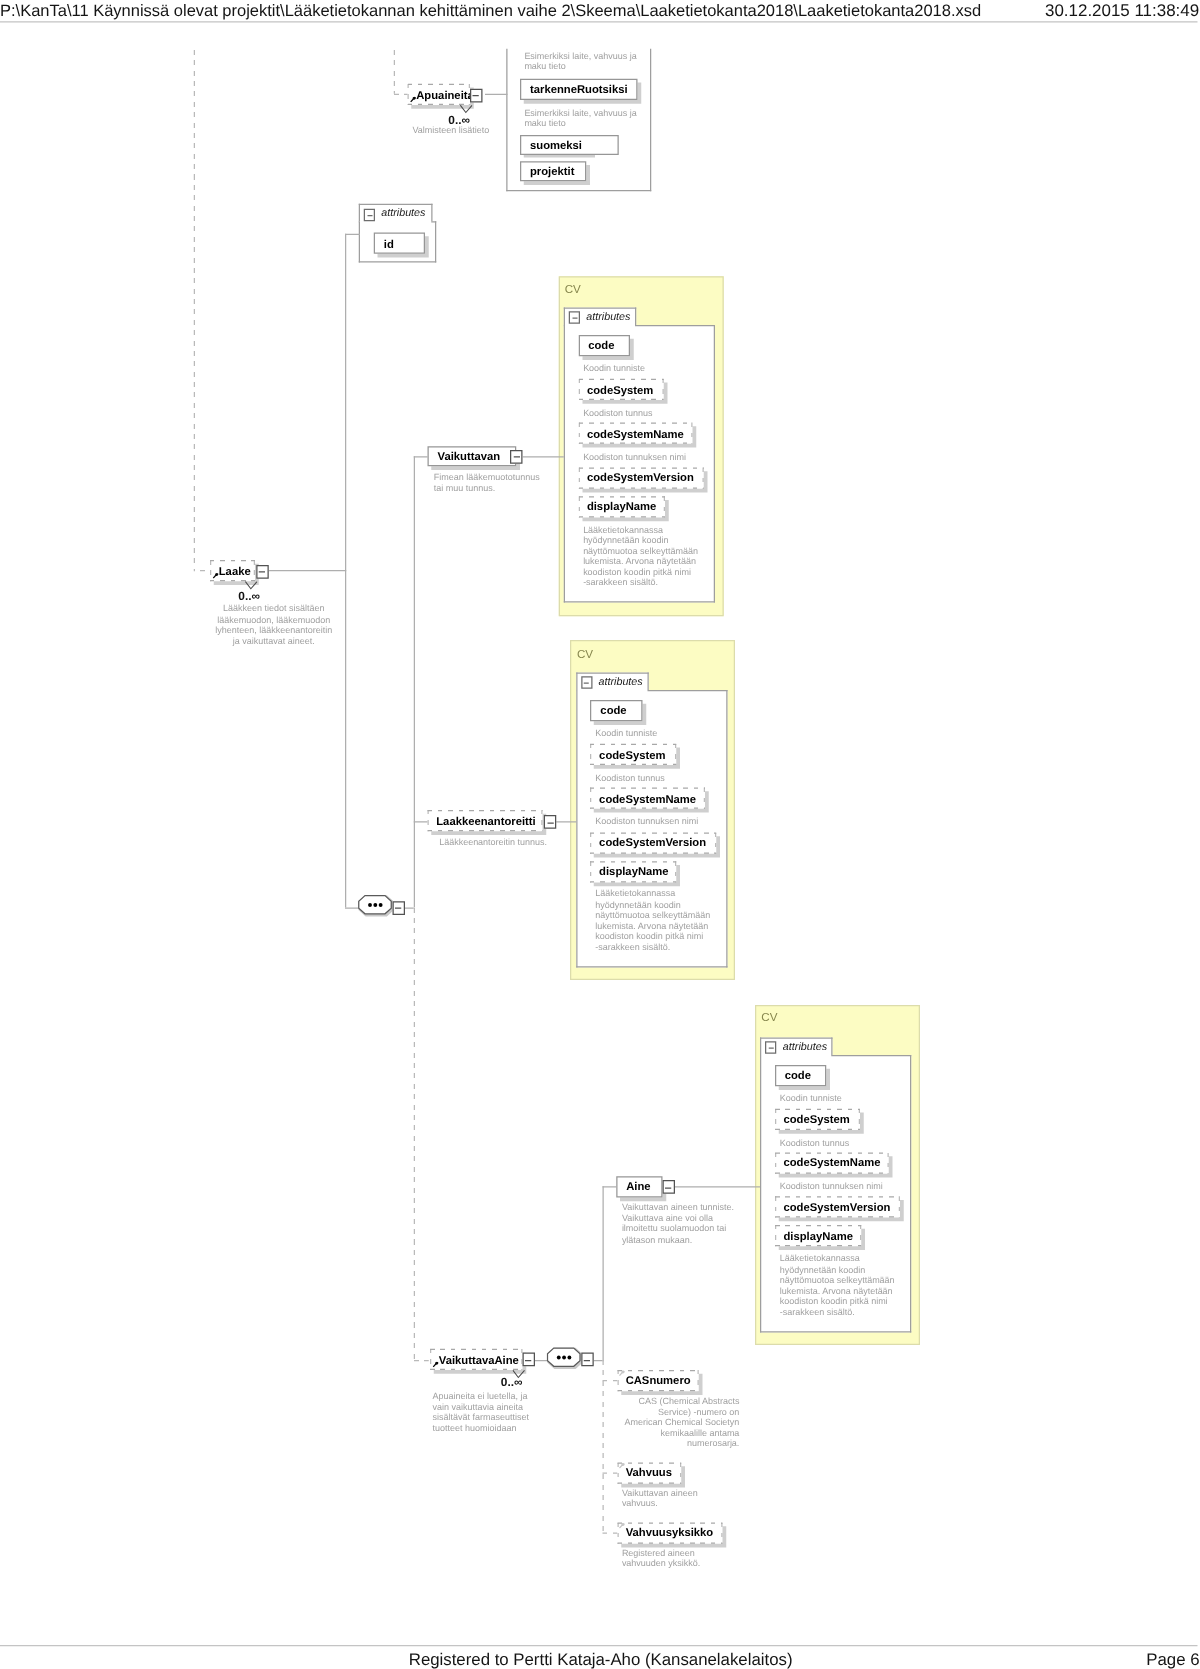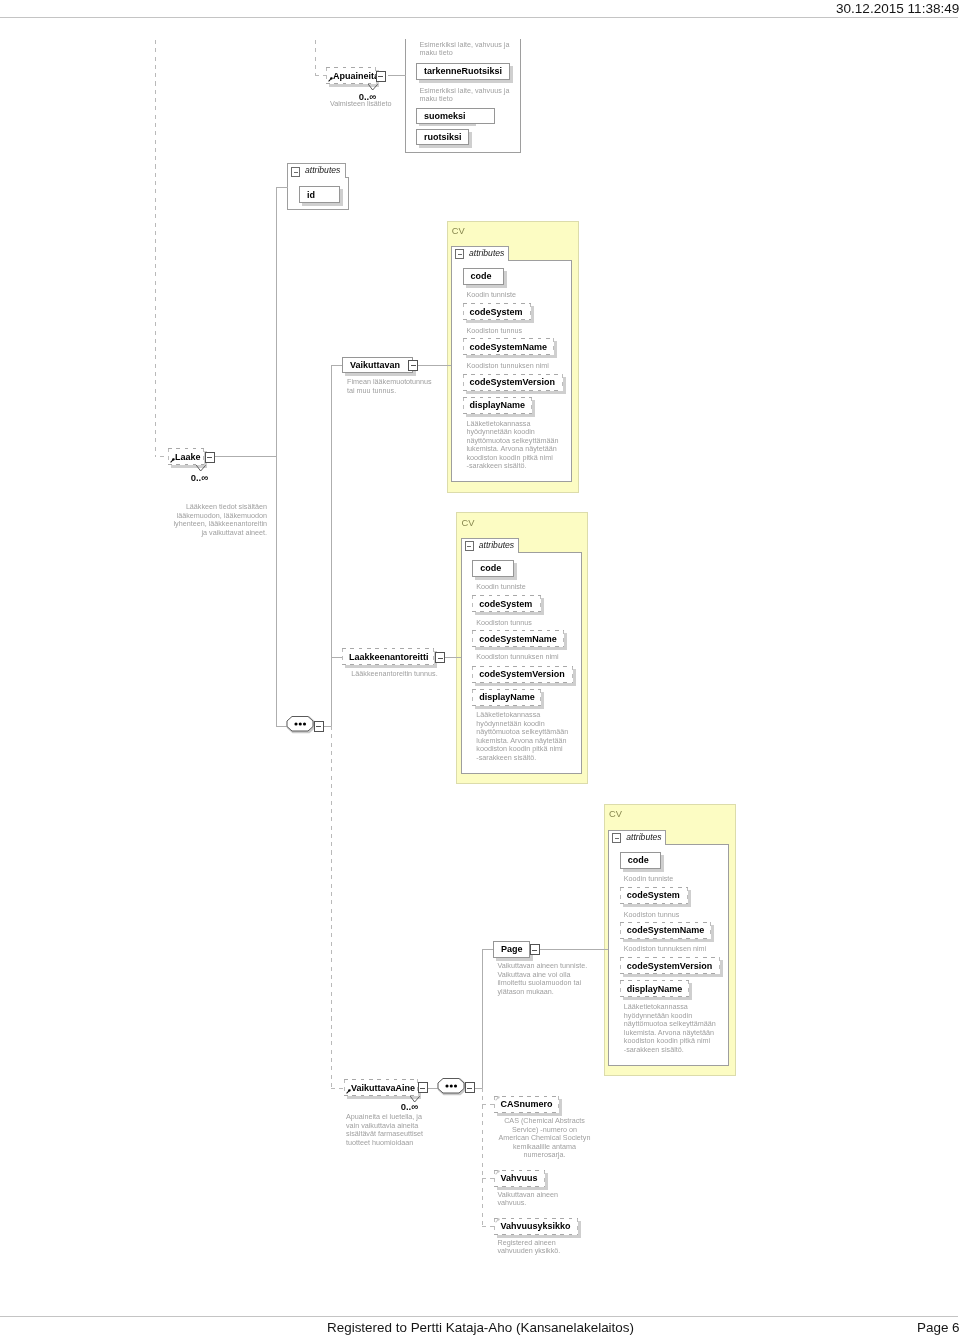--- a/index.html
+++ b/index.html
@@ -34,20 +34,21 @@
 .mn{position:absolute;width:9px;height:10px;border:1px solid #6d6d6d;background:#fff;box-sizing:border-box;z-index:2;}
 .mn i{position:absolute;left:1.5px;top:4px;width:4px;height:1px;background:#6d6d6d;display:block;}
 .anb{position:absolute;z-index:6;line-height:0;font-size:0;}
 .chk{position:absolute;z-index:6;line-height:0;font-size:0;}
 .seqw{position:absolute;z-index:4;line-height:0;font-size:0;}
 </style>
 </head>
 <body>
 
 <div id="page">
+<div class="hdr-path">P:\KanTa\11 Käynnissä olevat projektit\Lääketietokannan kehittäminen vaihe 2\Skeema\Laaketietokanta2018\Laaketietokanta2018.xsd</div>
 <div class="hdr-time">30.12.2015 11:38:49</div>
 <div class="hdr-rule"></div>
 <div class="ftr-rule"></div>
 <div class="ftr-reg">Registered to Pertti Kataja-Aho (Kansanelakelaitos)</div>
 <div class="ftr-pg">Page 6</div>
 <div class="vld" style="left:155px;top:40px;height:417px"></div>
 <div class="vld" style="left:314.5px;top:40px;height:35px"></div>
 <div class="hld" style="left:314.5px;top:75px;width:12px"></div>
 <div class="sh" style="left:329px;top:70px;width:50px;height:17px"></div>
     <div class="eb opt" style="left:326px;top:67px;width:50px;height:17px">
@@ -71,21 +72,21 @@
     <div class="eb req" style="left:416px;top:62.5px;width:94px;height:17px">
       <div class="lb">tarkenneRuotsiksi</div>
     </div>
 <div class="ann" style="left:419.5px;top:86.5px;width:95px;text-align:left">Esimerkiksi laite, vahvuus ja maku tieto</div>
 <div class="sh" style="left:419px;top:110px;width:57px;height:16px"></div>
     <div class="eb req" style="left:416px;top:108px;width:79px;height:16px">
       <div class="lb">suomeksi</div>
     </div>
 <div class="sh" style="left:419px;top:132px;width:53px;height:16px"></div>
     <div class="eb req" style="left:416px;top:129px;width:53px;height:16px">
-      <div class="lb">ruotsiksi</div>
+      <div class="lb">projektit</div>
     </div>
 <div class="gtab" style="left:287px;top:163px;width:59px;height:15px"></div>
 <div class="gbody" style="left:287px;top:177px;width:62px;height:33px;border-top:none"></div>
 <div class="gtop" style="left:345px;top:177px;width:4px"></div>
 <div class="mn" style="left:291px;top:167px">
       <i></i>
     </div>
 <div class="gl" style="left:305px;top:165px">attributes</div>
 <div class="sh" style="left:302px;top:189px;width:41px;height:17px"></div>
     <div class="eb req" style="left:299px;top:186px;width:41px;height:17px">
@@ -100,21 +101,21 @@
     <div class="anb" style="left:169.6px;top:458.4px"><svg width="5" height="5" viewBox="0 0 10 10">
         <path d="M9.2 1.6 C7.4 -0.4 3.6 0.8 4.2 3.8 L0.4 8.2 L1.9 9.6 L5.6 5.4 C8.6 5.8 10.2 3.2 9.2 1.6 Z" fill="#080808"></path>
       </svg></div>
     <div class="chk" style="left:195.5px;top:464.5px"><svg width="10" height="7" viewBox="0 0 30 21">
         <path d="M1.5 1.5 L14 18 L28 2" stroke="#4a4a4a" stroke-width="2.6" fill="none" stroke-linecap="square"></path>
       </svg></div>
 <div class="exp" style="left:204.5px;top:451.5px">
       <i></i>
     </div>
 <div class="card" style="left:172px;top:472px;width:36px;text-align:right">0..∞</div>
-<div class="ann" style="left:171px;top:503px;width:96px;text-align:right">Lääkkeen tiedot sisältäen lääkemuodon, lääkemuodon lyhenteen, lääkkeenantoreitin ja vaikuttavat aineet.</div>
+<div class="ann" style="left:171px;top:483px;width:96px;text-align:center">Lääkkeen tiedot sisältäen lääkemuodon, lääkemuodon lyhenteen, lääkkeenantoreitin ja vaikuttavat aineet.</div>
 <div class="hl" style="left:215px;top:456px;width:62px"></div>
 <div class="vl" style="left:276px;top:187px;height:539px"></div>
 <div class="vl" style="left:331px;top:365px;height:361px"></div>
 <div class="hl" style="left:331px;top:365px;width:12px"></div>
 <div class="sh" style="left:345px;top:360px;width:71px;height:16px"></div>
     <div class="eb req" style="left:342px;top:357px;width:71px;height:16px">
       <div class="lb">Vaikuttavan</div>
     </div>
 <div class="exp" style="left:408px;top:359.5px">
       <i></i>
@@ -235,21 +236,21 @@
         <circle cx="37" cy="20" r="3.1" fill="#000"></circle>
       </svg></div>
 <div class="exp" style="left:464.5px;top:1082px">
       <i></i>
     </div>
 <div class="hl" style="left:474px;top:1087.5px;width:8px"></div>
 <div class="vl" style="left:481.5px;top:948.5px;height:140px"></div>
 <div class="hl" style="left:481.5px;top:948.5px;width:12px"></div>
 <div class="sh" style="left:496px;top:943.5px;width:37px;height:17px"></div>
     <div class="eb req" style="left:493px;top:940.5px;width:37px;height:17px">
-      <div class="lb">Page</div>
+      <div class="lb">Aine</div>
     </div>
 <div class="exp" style="left:529.5px;top:944px">
       <i></i>
     </div>
 <div class="ann" style="left:497.5px;top:962px;width:95px;text-align:left">Vaikuttavan aineen tunniste. Vaikuttava aine voi olla ilmoitettu suolamuodon tai ylätason mukaan.</div>
 <div class="hl" style="left:538.5px;top:948.5px;width:72px"></div>
 <div class="cv" style="left:603.8px;top:804.1px;width:132px;height:272px"></div>
 <div class="cvl" style="left:609.1px;top:809.3px">CV</div>
 <div class="gtab" style="left:608.3px;top:829.6px;width:58px;height:15px"></div>
 <div class="gbody" style="left:608.3px;top:843.6px;width:121px;height:222px;border-top:none"></div>
@@ -284,21 +285,21 @@
 <div class="ann" style="left:623.8px;top:1003.1px;width:95px;text-align:left">Lääketietokannassa hyödynnetään koodin näyttömuotoa selkeyttämään lukemista. Arvona näytetään koodiston koodin pitkä nimi ‑sarakkeen sisältö.</div>
 <div class="vld" style="left:481.5px;top:1088px;height:139px"></div>
 <div class="hld" style="left:481.5px;top:1104px;width:12px"></div>
 <div class="sh" style="left:496.5px;top:1098.5px;width:65px;height:17px"></div>
     <div class="eb opt" style="left:493.5px;top:1095.5px;width:65px;height:17px">
       <div class="lb">CASnumero</div>
     </div>
     <div class="anb" style="left:495.1px;top:1096px"><svg width="5" height="5" viewBox="0 0 10 10">
         <path d="M9.2 1.6 C7.4 -0.4 3.6 0.8 4.2 3.8 L0.4 8.2 L1.9 9.6 L5.6 5.4 C8.6 5.8 10.2 3.2 9.2 1.6 Z" fill="#c6c6c6"></path>
       </svg></div>
-<div class="ann" style="left:497.5px;top:1117px;width:94px;text-align:center">CAS (Chemical Abstracts Service) -numero on American Chemical Societyn kemikaalille antama numerosarja.</div>
+<div class="ann" style="left:497.5px;top:1117px;width:94px;text-align:right">CAS (Chemical Abstracts Service) -numero on American Chemical Societyn kemikaalille antama numerosarja.</div>
 <div class="hld" style="left:481.5px;top:1178px;width:12px"></div>
 <div class="sh" style="left:496.5px;top:1172.5px;width:51px;height:17px"></div>
     <div class="eb opt" style="left:493.5px;top:1169.5px;width:51px;height:17px">
       <div class="lb">Vahvuus</div>
     </div>
     <div class="anb" style="left:495.1px;top:1170px"><svg width="5" height="5" viewBox="0 0 10 10">
         <path d="M9.2 1.6 C7.4 -0.4 3.6 0.8 4.2 3.8 L0.4 8.2 L1.9 9.6 L5.6 5.4 C8.6 5.8 10.2 3.2 9.2 1.6 Z" fill="#c6c6c6"></path>
       </svg></div>
 <div class="ann" style="left:497.5px;top:1190.5px;width:90px;text-align:left">Vaikuttavan aineen vahvuus.</div>
 <div class="hld" style="left:481.5px;top:1226px;width:12px"></div>

